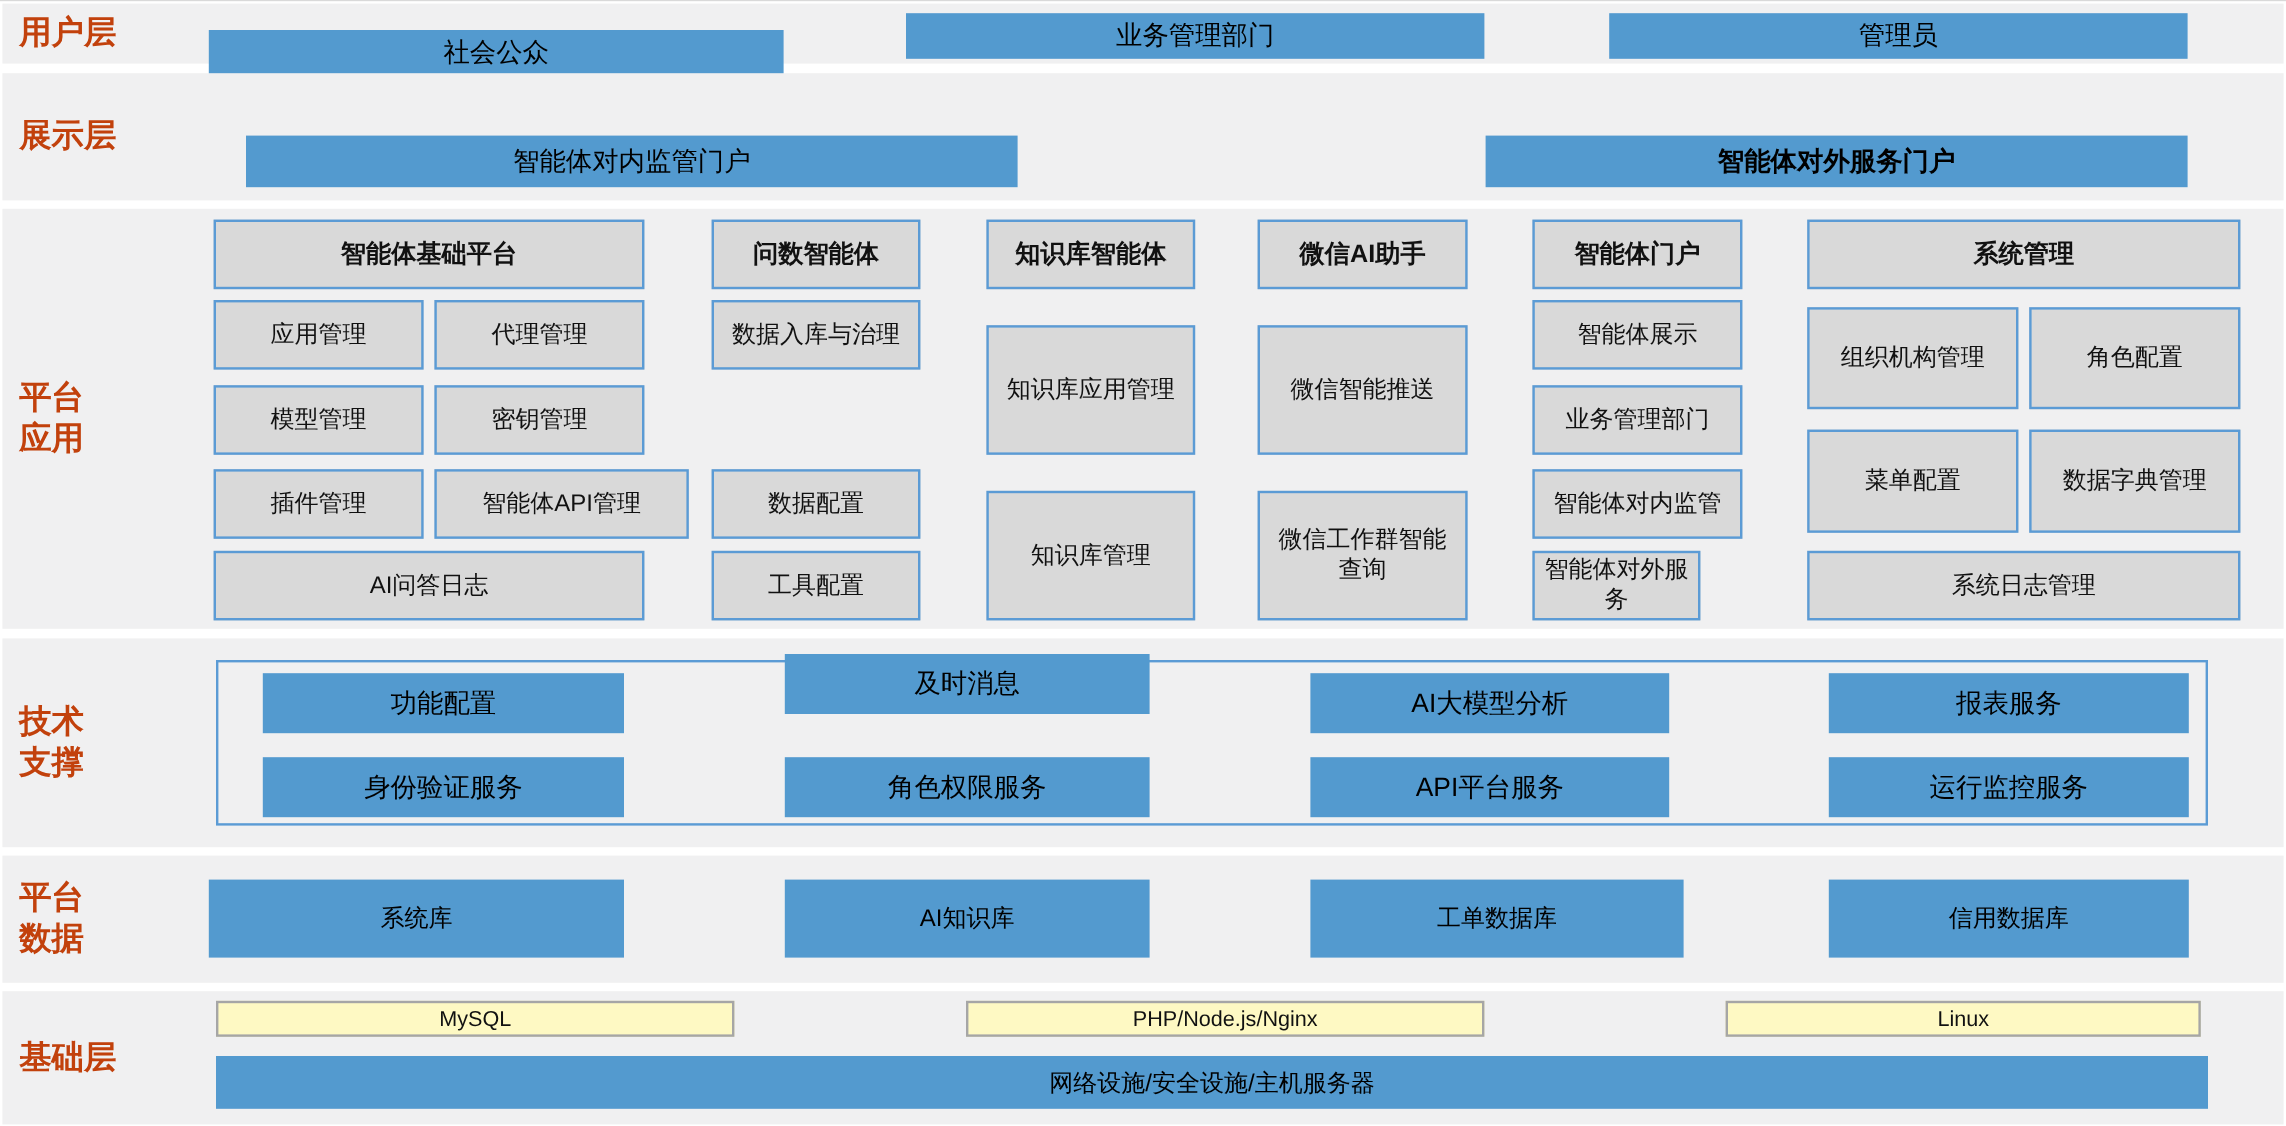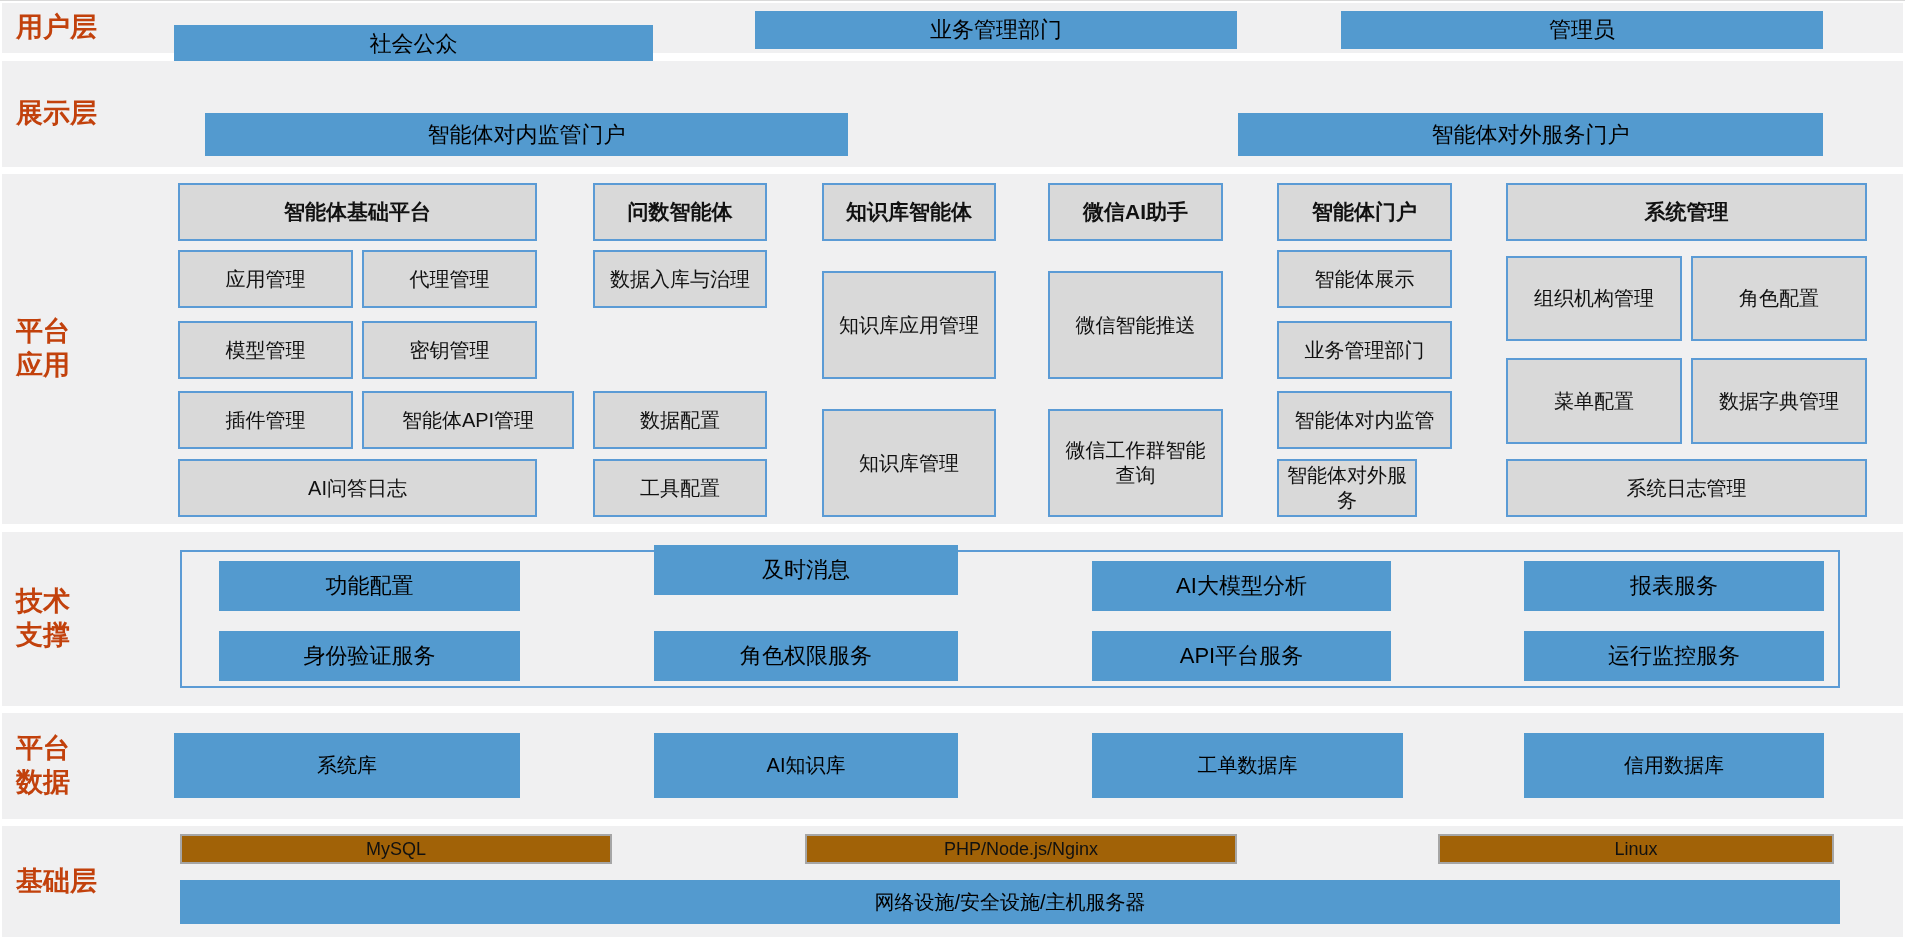--- a/index.html
+++ b/index.html
@@ -28,21 +28,21 @@
   .gray-box{
     position:absolute;background:#d9d9d9;border:2px solid #5B9BD5;
     box-sizing:border-box;
     display:flex;align-items:center;justify-content:center;
     font-size:20px;color:#111;text-align:center;line-height:1.25;
     padding:0 8px;
   }
   .gray-box.hdr{font-weight:bold;font-size:21px;}
   .tech-frame{position:absolute;border:2px solid #5B9BD5;box-sizing:border-box;background:transparent;}
   .infra-box{
-    position:absolute;background:#a16207;border:2px solid #a6a6a6;
+    position:absolute;background:#fef9c3;border:2px solid #a6a6a6;
     box-sizing:border-box;
     display:flex;align-items:center;justify-content:center;
     font-size:18px;color:#111;
   }
   .bar-sm{font-size:20px;}
 </style>
 </head>
 <body>
 
 <div class="canvas">
@@ -51,21 +51,21 @@
     <div class="layer-label">用户层</div>
   </div>
   <div class="blue-bar" style="left:174px;top:24px;width:479px;height:38px;">社会公众</div>
   <div class="blue-bar" style="left:755px;top:10px;width:482px;height:38px;">业务管理部门</div>
   <div class="blue-bar" style="left:1341px;top:10px;width:482px;height:38px;">管理员</div>
 
   <div class="band" style="top:60px;height:106px;">
     <div class="layer-label">展示层</div>
   </div>
   <div class="blue-bar" style="left:205px;top:112px;width:643px;height:43px;">智能体对内监管门户</div>
-  <div class="blue-bar" style="left:1238px;top:112px;width:585px;height:43px;">智能体对外服务门户</div>
+  <div class="blue-bar" style="left:1238px;top:112px;width:585px;height:43px;font-weight:bold;">智能体对外服务门户</div>
 
   <div class="band" style="top:173px;height:350px;">
     <div class="layer-label">平台
 应用</div>
   </div>
 
   <div class="gray-box hdr" style="left:178px;top:182px;width:359px;height:58px;">智能体基础平台</div>
   <div class="gray-box" style="left:178px;top:249px;width:175px;height:58px;">应用管理</div>
   <div class="gray-box" style="left:362px;top:249px;width:175px;height:58px;">代理管理</div>
   <div class="gray-box" style="left:178px;top:320px;width:175px;height:58px;">模型管理</div>

